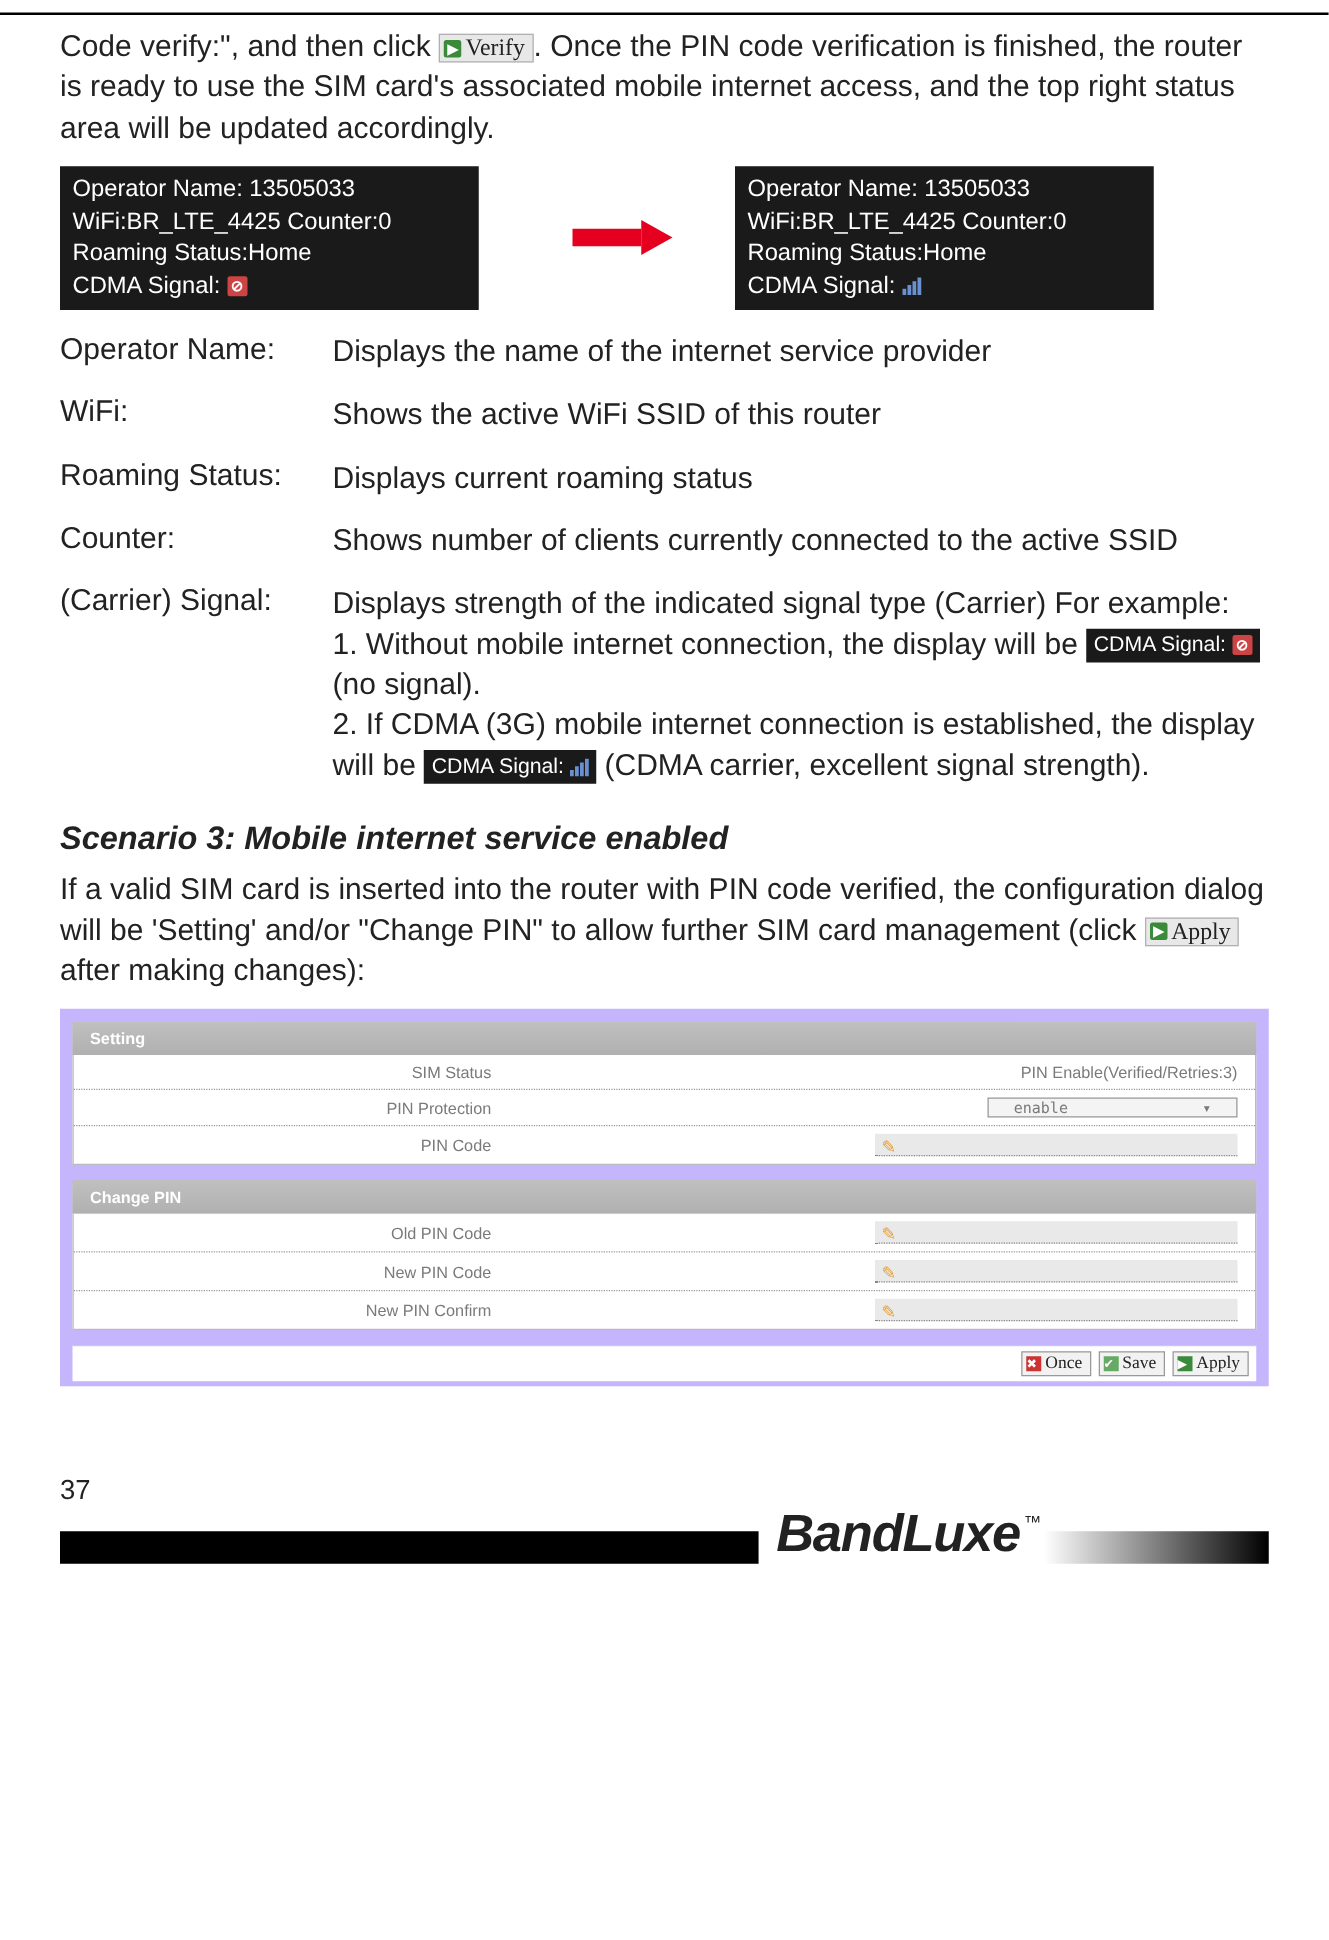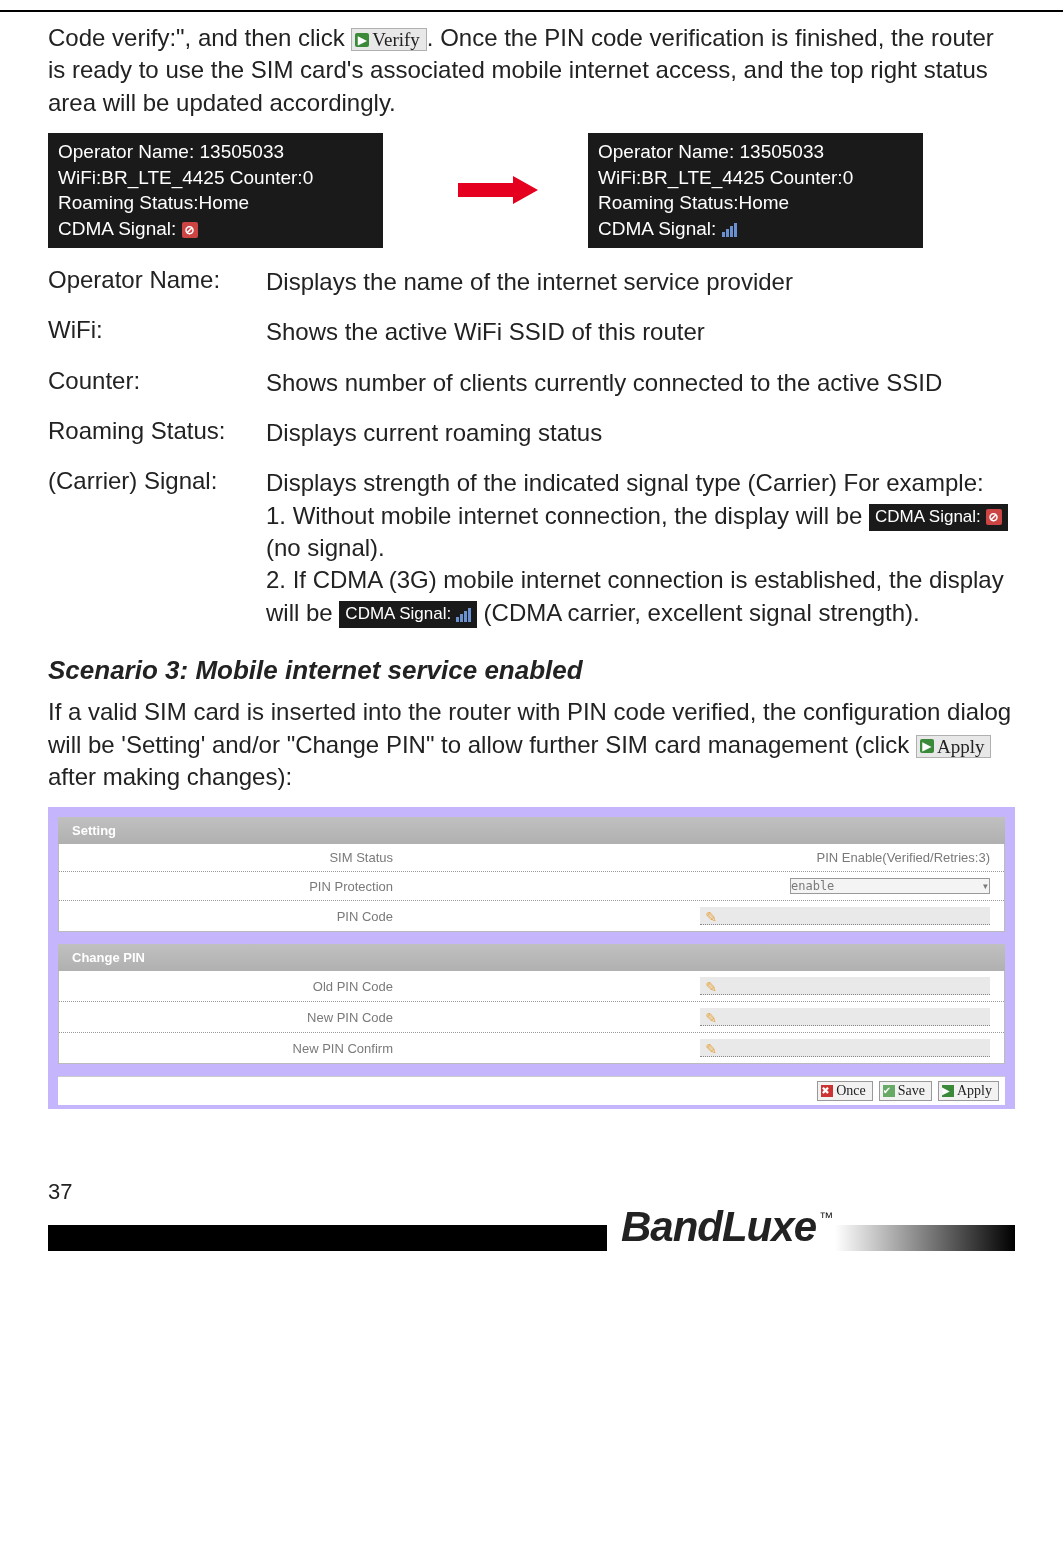--- a/index.html
+++ b/index.html
@@ -109,21 +109,21 @@
     border-bottom:1px dotted #999;
     color:#7a7a7a;
     font-size:13px;
     text-align:right;
   }
   .cfg-row:last-child{border-bottom:none;}
   .cfg-label{width:320px;flex-shrink:0;}
   .cfg-val{flex:1;position:relative;}
   .cfg-select{
     width:200px;background:#f4f4f4;border:1px solid #999;
-    font-family:monospace;font-size:12px;padding:0 0;
+    font-family:monospace;font-size:12px;padding:0 20px;
     display:inline-flex;align-items:center;justify-content:space-between;
   }
   .cfg-input{
     width:290px;background:#e9e9e9;border-bottom:1px dotted #888;
     height:18px;display:inline-flex;align-items:center;padding-left:3px;
   }
   .pencil{
     width:14px;height:14px;color:#e6a23c;font-size:14px;
   }
   .cfg-buttons{
@@ -213,26 +213,26 @@
   <div class="def-table">
     <div class="def-row">
       <div class="def-term">Operator Name:</div>
       <div class="def-desc">Displays the name of the internet service provider</div>
     </div>
     <div class="def-row">
       <div class="def-term">WiFi:</div>
       <div class="def-desc">Shows the active WiFi SSID of this router</div>
     </div>
     <div class="def-row">
+      <div class="def-term">Roaming Status:</div>
+      <div class="def-desc">Displays current roaming status</div>
+    </div>
+    <div class="def-row">
       <div class="def-term">Counter:</div>
       <div class="def-desc">Shows number of clients currently connected to the active SSID</div>
-    </div>
-    <div class="def-row">
-      <div class="def-term">Roaming Status:</div>
-      <div class="def-desc">Displays current roaming status</div>
     </div>
     <div class="def-row">
       <div class="def-term">(Carrier) Signal:</div>
       <div class="def-desc">
         <span>Displays strength of the indicated signal type (Carrier) For example:</span><br>
         <span>1. Without mobile internet connection, the display will be  </span>
         <span class="inline-sig-tag">
           <span>CDMA Signal:</span>&nbsp;
           <span class="sig-err">⊘</span>
         </span>

